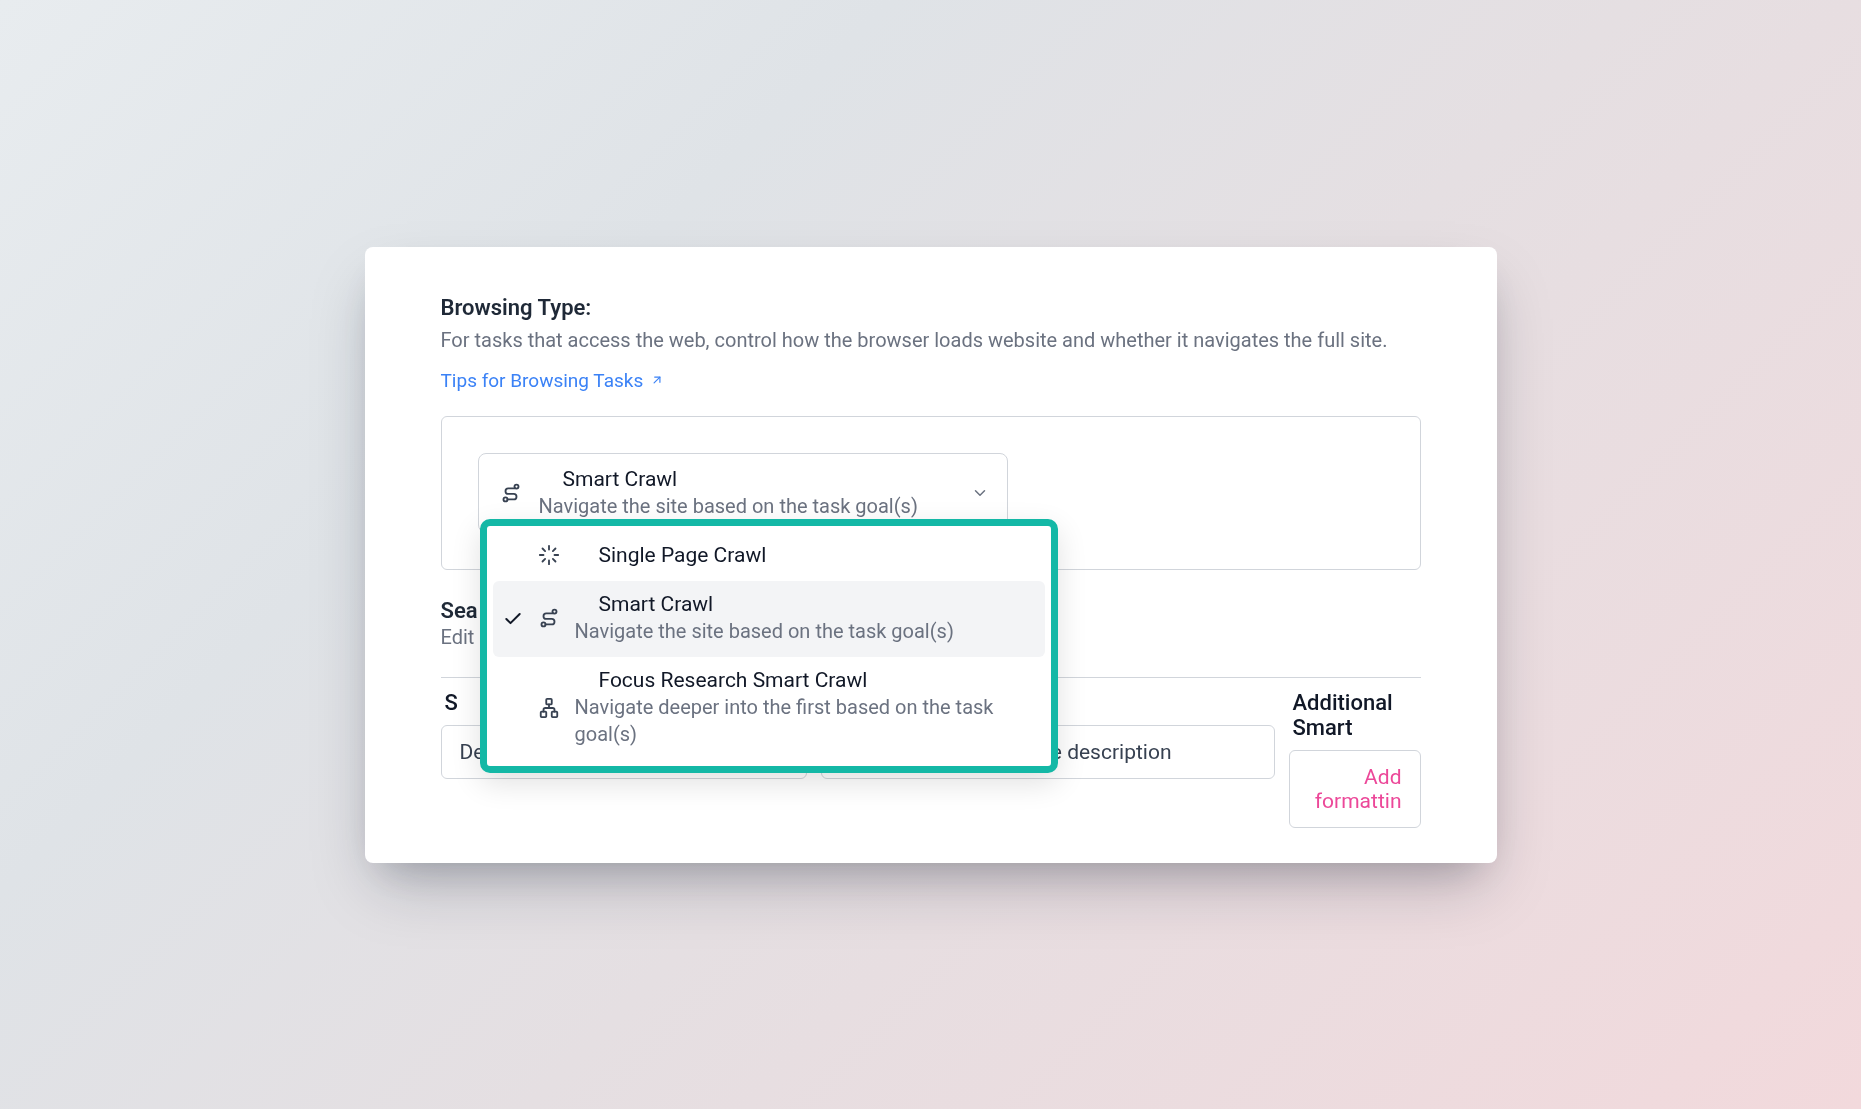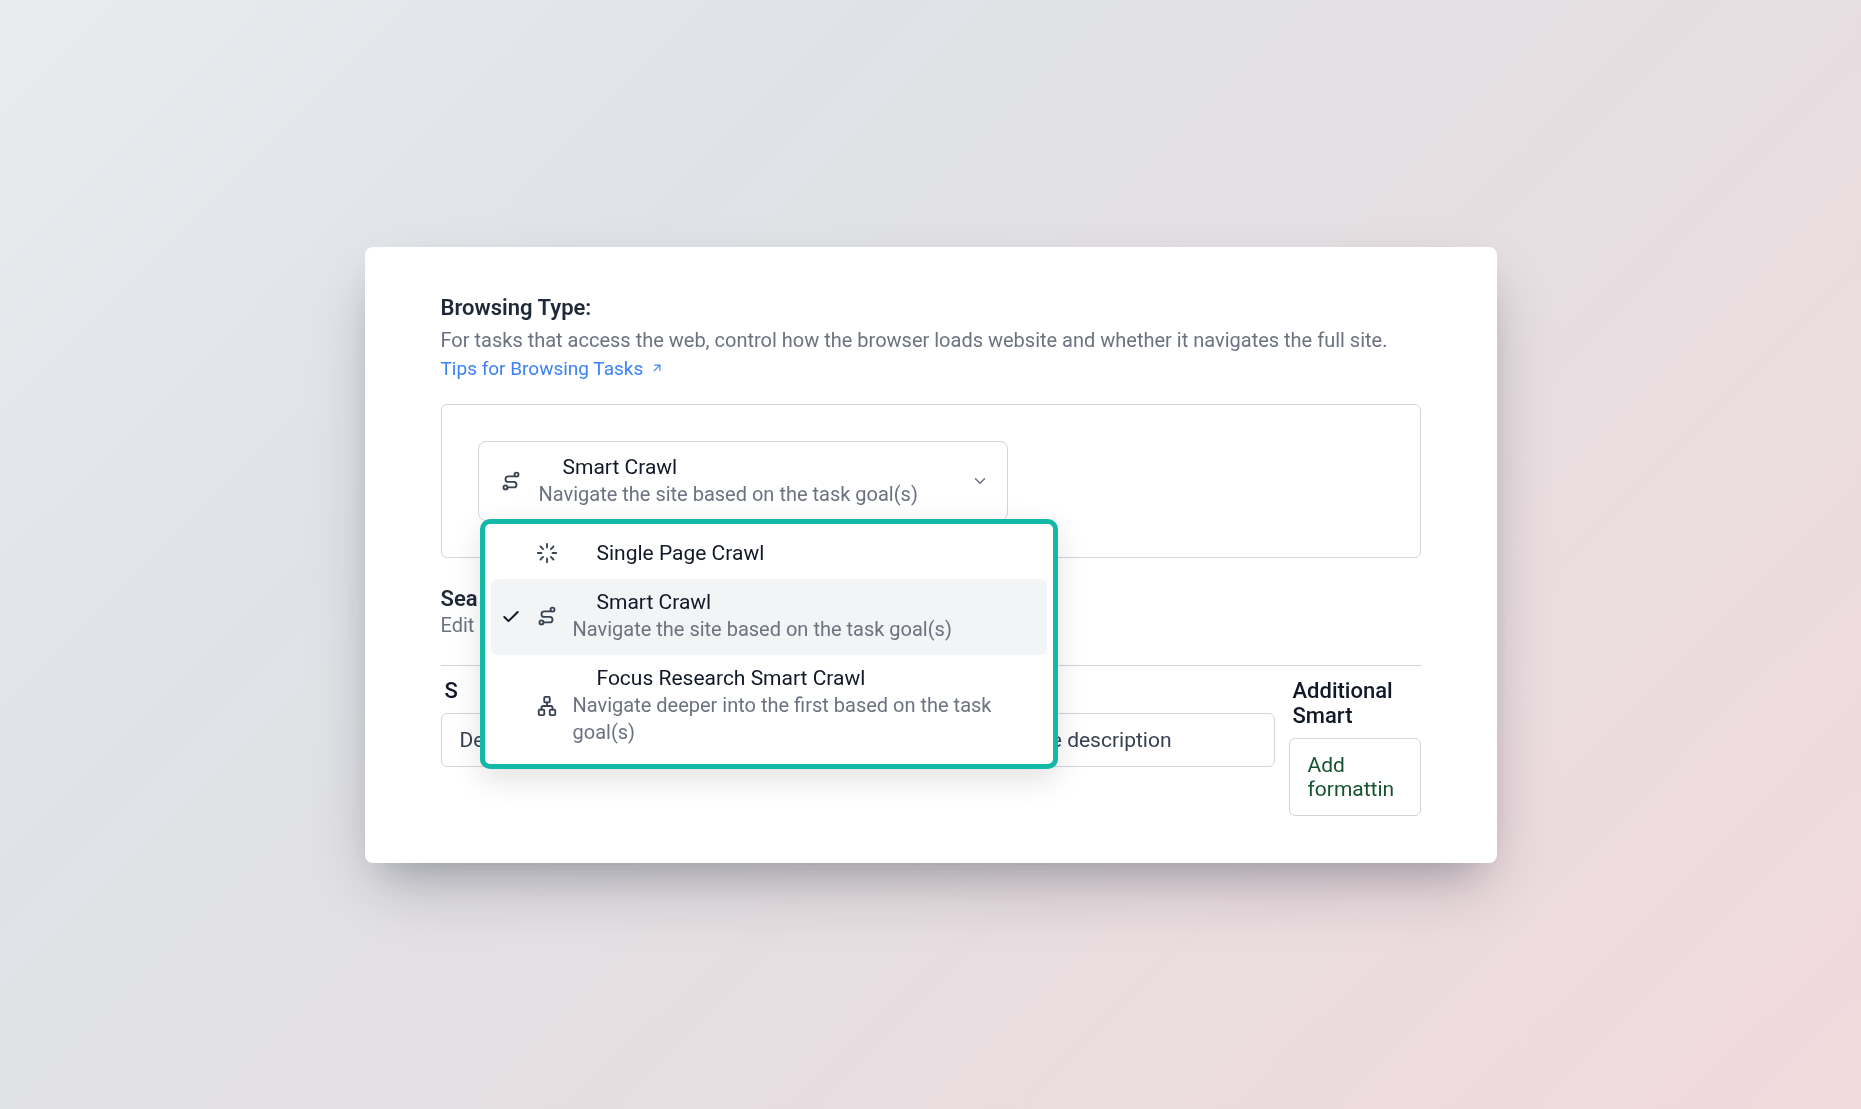--- a/index.html
+++ b/index.html
@@ -32,21 +32,21 @@
     font-size: 20px;
     color: #6b7280;
     line-height: 1.45;
   }
   .section-link {
     display: inline-flex;
     align-items: center;
     gap: 6px;
     font-size: 19px;
     color: #3b82f6;
-    margin-top: 2px;
+    margin-top: 14px;
     text-decoration: none;
     text-align: center;
   }
   .framed {
     border: 1px solid #d1d5db;
     border-radius: 6px;
     margin-top: 24px;
     padding: 36px;
     position: relative;
   }
@@ -79,21 +79,21 @@
     font-size: 20px;
     color: #6b7280;
     line-height: 1.35;
   }
   .dropdown {
     position: absolute;
     top: 272px;
     left: 115px;
     width: 578px;
     background: #fff;
-    border: 5px solid #14b8a6;
+    border: 7px solid #14b8a6;
     border-radius: 10px;
     box-shadow: 0 10px 30px rgba(0,0,0,0.12);
     padding: 6px;
     z-index: 30;
   }
   .dd-item {
     display: flex;
     align-items: center;
     gap: 14px;
     padding: 10px 14px 12px 44px;
@@ -132,21 +132,21 @@
     color: #111827;
     padding: 12px 4px 10px 4px;
   }
   .cell {
     border: 1px solid #d1d5db;
     border-radius: 6px;
     padding: 14px 18px;
     font-size: 21px;
     color: #374151;
   }
-  .cell.ph { color: #14532d; }
+  .cell.ph { color: #ec4899; text-align: right; }
   .col1 { width: 366px; }
   .col2 { width: 454px; }
   .col3 { flex: 1; min-width: 0; }
   .icon-box { width: 24px; height: 24px; display:flex; align-items:center; justify-content:center; color:#374151; flex-shrink:0; }
   svg { display:block; }
 </style>
 </head>
 <body>
 
 <div class="card">

